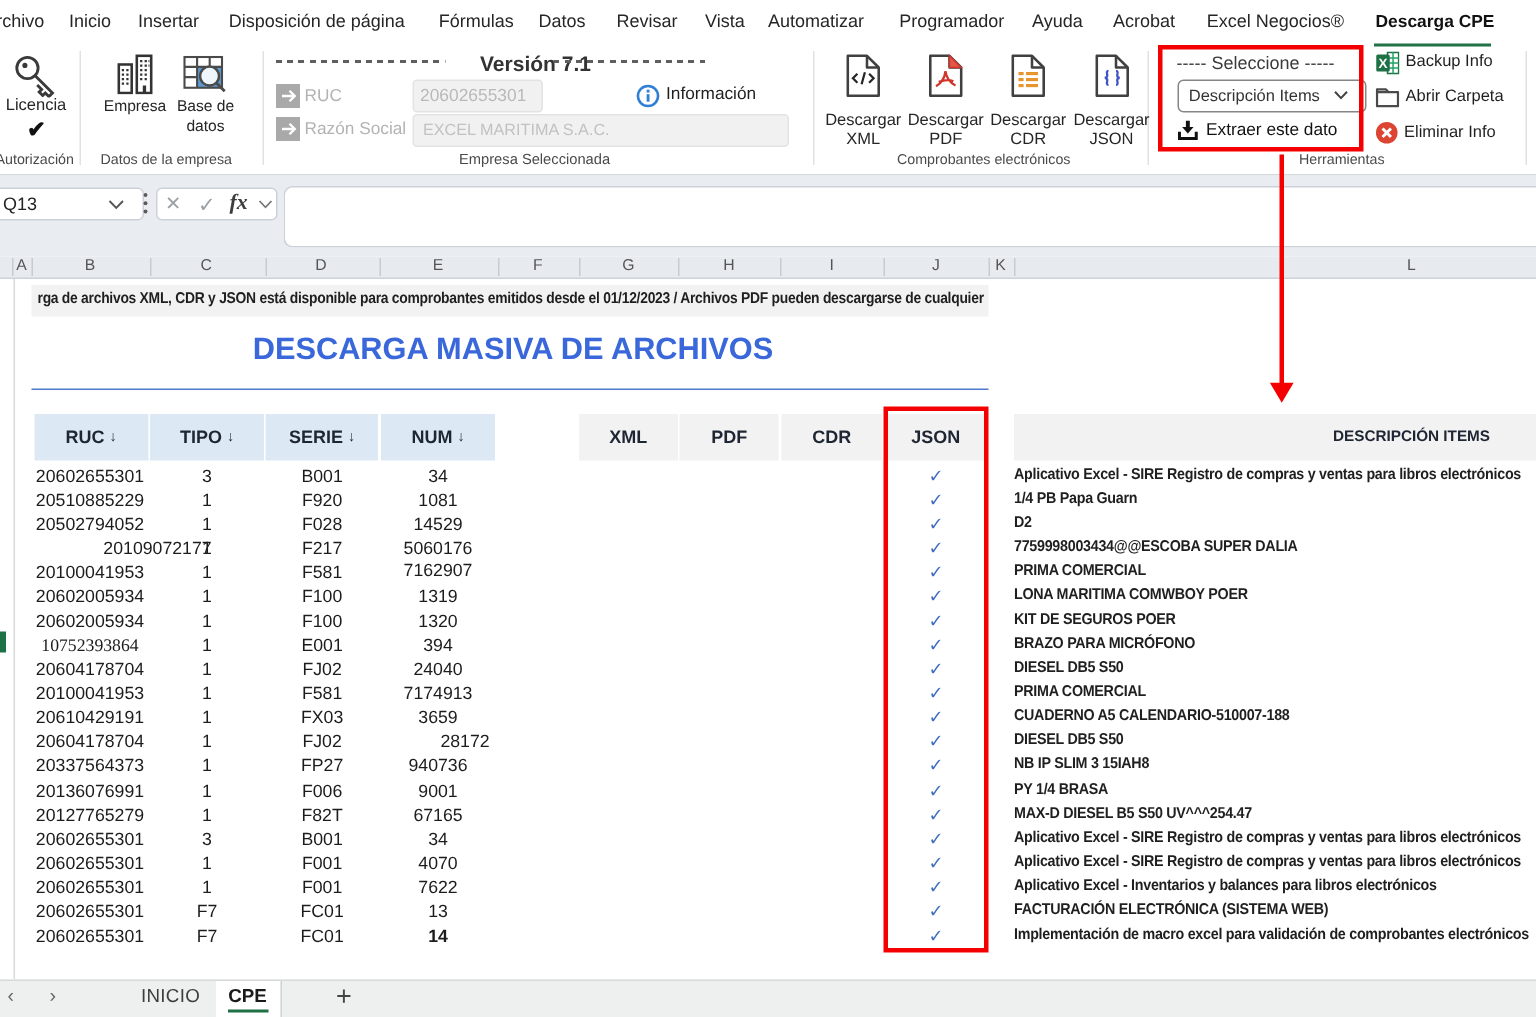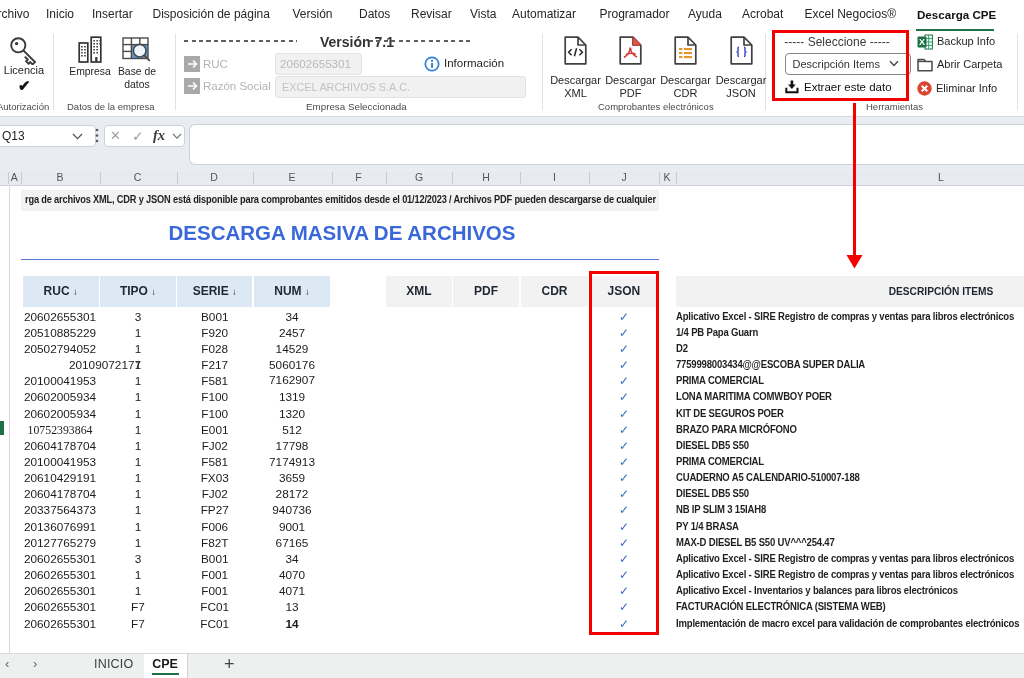--- a/index.html
+++ b/index.html
@@ -13,21 +13,21 @@
 .cellnum{position:absolute;font-size:11.8px;color:#1c1c1c;text-align:center;white-space:nowrap;}
 .desc{position:absolute;font-size:10.4px;font-weight:bold;color:#1f1f1f;white-space:nowrap;letter-spacing:-0.2px;transform:scaleX(0.917);transform-origin:0 50%;}
 .chk{position:absolute;color:#3f6fc0;font-size:12px;text-align:center;}
 .hcell{position:absolute;top:275.5px;height:31.5px;display:flex;align-items:center;justify-content:center;
  font-weight:bold;font-size:12px;color:#1e2633;}
 </style></head><body>
 <div class="tab" style="left:-10.5px;">Archivo</div>
 <div class="tab" style="left:46px;">Inicio</div>
 <div class="tab" style="left:92px;">Insertar</div>
 <div class="tab" style="left:152.5px;">Disposición de página</div>
-<div class="tab" style="left:292.5px;">Versión</div>
+<div class="tab" style="left:292.5px;">Fórmulas</div>
 <div class="tab" style="left:359px;">Datos</div>
 <div class="tab" style="left:411px;">Revisar</div>
 <div class="tab" style="left:470px;">Vista</div>
 <div class="tab" style="left:512px;">Automatizar</div>
 <div class="tab" style="left:599.5px;">Programador</div>
 <div class="tab" style="left:688px;">Ayuda</div>
 <div class="tab" style="left:742px;">Acrobat</div>
 <div class="tab" style="left:804.5px;">Excel Negocios®</div>
 <div class="tab" style="left:917px;font-weight:bold;color:#111;font-size:11.6px;">Descarga CPE</div>
 <div class="a" style="left:916px;top:28.5px;width:78px;height:2.5px;background:#217346;"></div>
@@ -103,21 +103,21 @@
 <rect x="7.1" y="6.8" width="1.9" height="5" fill="#2f7fd6"></rect>
     <rect x="7.1" y="3.8" width="1.9" height="1.9" fill="#2f7fd6"></rect>
 </svg>
 <div class="a" style="left:444px;top:57px;font-size:11.5px;color:#1f1f1f;">Información</div>
 <div class="a c" style="left:184px;top:77.5px;width:16px;height:16px;background:#a9a9a9;">
  <svg width="11" height="10" viewBox="0 0 11 10">
       <path d="M1 5 H9 M6 1.5 L9.5 5 L6 8.5" stroke="#fff" stroke-width="1.6" fill="none"></path>
     </svg>
   </div>
 <div class="a fgray" style="left:203px;top:79.5px;font-size:11.5px;">Razón Social</div>
-<div class="a" style="left:275px;top:75.5px;width:243px;height:20px;background:#f1f1f1;border:1px solid #e3e3e3;border-radius:3px;line-height:20px;padding-left:6px;font-size:10.8px;color:#c2c2c2;">EXCEL ARCHIVOS S.A.C.</div>
+<div class="a" style="left:275px;top:75.5px;width:243px;height:20px;background:#f1f1f1;border:1px solid #e3e3e3;border-radius:3px;line-height:20px;padding-left:6px;font-size:10.8px;color:#c2c2c2;">EXCEL MARITIMA S.A.C.</div>
 <div class="glab" style="left:306px;top:101px;font-size:9.8px;">Empresa Seleccionada</div>
 <svg class="a" style="left:564.0px;top:36px;" width="23" height="29" viewBox="0 0 23 29">
 <path d="M1.2 1.2 H14 L21.8 9 V27.8 H1.2 Z" fill="#fff" stroke="#404040" stroke-width="1.7" stroke-linejoin="round"></path>
 <path d="M14 1.2 V9 H21.8" fill="none" stroke="#404040" stroke-width="1.7" stroke-linejoin="round"></path>
 <path d="M7.6 13.2 L4.6 16.2 L7.6 19.2 M15.4 13.2 L18.4 16.2 L15.4 19.2 M12.6 12.2 L10.4 20.2" stroke="#262626" stroke-width="1.5" fill="none"></path>
   </svg>
 <div class="btnlab" style="left:545.5px;top:73.5px;width:60px;">Descargar<br>XML</div>
 <svg class="a" style="left:619.0px;top:36px;" width="23" height="29" viewBox="0 0 23 29">
 <path d="M1.2 1.2 H14 L21.8 9 V27.8 H1.2 Z" fill="#fff" stroke="#404040" stroke-width="1.7" stroke-linejoin="round"></path>
 <path d="M14 1.2 V9 H21.8" fill="none" stroke="#404040" stroke-width="1.7" stroke-linejoin="round"></path>
@@ -244,21 +244,21 @@
 <div class="hcell" style="left:676px;width:530px;background:#f2f2f2;font-size:10.2px;">DESCRIPCIÓN ITEMS</div>
 <div class="cellnum" style="left:21px;top:308.6px;width:78px;height:16px;line-height:16px;">20602655301</div>
 <div class="cellnum" style="left:99.5px;top:308.6px;width:77px;height:16px;line-height:16px;">3</div>
 <div class="cellnum" style="left:176.5px;top:308.6px;width:76.5px;height:16px;line-height:16px;">B001</div>
 <div class="cellnum" style="left:253px;top:308.6px;width:78px;height:16px;line-height:16px;">34</div>
 <div class="chk" style="left:589px;top:308.6px;width:70px;height:16px;line-height:16px;">✓</div>
 <div class="desc" style="left:676px;top:308.6px;height:16px;line-height:16px;">Aplicativo Excel - SIRE Registro de compras y ventas para libros electrónicos</div>
 <div class="cellnum" style="left:21px;top:324.8px;width:78px;height:16px;line-height:16px;">20510885229</div>
 <div class="cellnum" style="left:99.5px;top:324.8px;width:77px;height:16px;line-height:16px;">1</div>
 <div class="cellnum" style="left:176.5px;top:324.8px;width:76.5px;height:16px;line-height:16px;">F920</div>
-<div class="cellnum" style="left:253px;top:324.8px;width:78px;height:16px;line-height:16px;">2457</div>
+<div class="cellnum" style="left:253px;top:324.8px;width:78px;height:16px;line-height:16px;">1081</div>
 <div class="chk" style="left:589px;top:324.8px;width:70px;height:16px;line-height:16px;">✓</div>
 <div class="desc" style="left:676px;top:324.8px;height:16px;line-height:16px;">1/4 PB Papa Guarn</div>
 <div class="cellnum" style="left:21px;top:340.9px;width:78px;height:16px;line-height:16px;">20502794052</div>
 <div class="cellnum" style="left:99.5px;top:340.9px;width:77px;height:16px;line-height:16px;">1</div>
 <div class="cellnum" style="left:176.5px;top:340.9px;width:76.5px;height:16px;line-height:16px;">F028</div>
 <div class="cellnum" style="left:253px;top:340.9px;width:78px;height:16px;line-height:16px;">14529</div>
 <div class="chk" style="left:589px;top:340.9px;width:70px;height:16px;line-height:16px;">✓</div>
 <div class="desc" style="left:676px;top:340.9px;height:16px;line-height:16px;">D2</div>
 <div class="cellnum" style="left:21px;top:357.1px;width:78px;height:16px;line-height:16px;margin-left:45px;">20109072177</div>
 <div class="cellnum" style="left:99.5px;top:357.1px;width:77px;height:16px;line-height:16px;">1</div>
@@ -280,45 +280,45 @@
 <div class="desc" style="left:676px;top:389.4px;height:16px;line-height:16px;">LONA MARITIMA COMWBOY POER</div>
 <div class="cellnum" style="left:21px;top:405.5px;width:78px;height:16px;line-height:16px;">20602005934</div>
 <div class="cellnum" style="left:99.5px;top:405.5px;width:77px;height:16px;line-height:16px;">1</div>
 <div class="cellnum" style="left:176.5px;top:405.5px;width:76.5px;height:16px;line-height:16px;">F100</div>
 <div class="cellnum" style="left:253px;top:405.5px;width:78px;height:16px;line-height:16px;">1320</div>
 <div class="chk" style="left:589px;top:405.5px;width:70px;height:16px;line-height:16px;">✓</div>
 <div class="desc" style="left:676px;top:405.5px;height:16px;line-height:16px;">KIT DE SEGUROS POER</div>
 <div class="cellnum" style="left:21px;top:421.6px;width:78px;height:16px;line-height:16px;font-family:Liberation Serif, serif;">10752393864</div>
 <div class="cellnum" style="left:99.5px;top:421.6px;width:77px;height:16px;line-height:16px;">1</div>
 <div class="cellnum" style="left:176.5px;top:421.6px;width:76.5px;height:16px;line-height:16px;">E001</div>
-<div class="cellnum" style="left:253px;top:421.6px;width:78px;height:16px;line-height:16px;">512</div>
+<div class="cellnum" style="left:253px;top:421.6px;width:78px;height:16px;line-height:16px;">394</div>
 <div class="chk" style="left:589px;top:421.6px;width:70px;height:16px;line-height:16px;">✓</div>
 <div class="desc" style="left:676px;top:421.6px;height:16px;line-height:16px;">BRAZO PARA MICRÓFONO</div>
 <div class="cellnum" style="left:21px;top:437.8px;width:78px;height:16px;line-height:16px;">20604178704</div>
 <div class="cellnum" style="left:99.5px;top:437.8px;width:77px;height:16px;line-height:16px;">1</div>
 <div class="cellnum" style="left:176.5px;top:437.8px;width:76.5px;height:16px;line-height:16px;">FJ02</div>
-<div class="cellnum" style="left:253px;top:437.8px;width:78px;height:16px;line-height:16px;">17798</div>
+<div class="cellnum" style="left:253px;top:437.8px;width:78px;height:16px;line-height:16px;">24040</div>
 <div class="chk" style="left:589px;top:437.8px;width:70px;height:16px;line-height:16px;">✓</div>
 <div class="desc" style="left:676px;top:437.8px;height:16px;line-height:16px;">DIESEL DB5 S50</div>
 <div class="cellnum" style="left:21px;top:454.0px;width:78px;height:16px;line-height:16px;">20100041953</div>
 <div class="cellnum" style="left:99.5px;top:454.0px;width:77px;height:16px;line-height:16px;">1</div>
 <div class="cellnum" style="left:176.5px;top:454.0px;width:76.5px;height:16px;line-height:16px;">F581</div>
 <div class="cellnum" style="left:253px;top:454.0px;width:78px;height:16px;line-height:16px;">7174913</div>
 <div class="chk" style="left:589px;top:454.0px;width:70px;height:16px;line-height:16px;">✓</div>
 <div class="desc" style="left:676px;top:454.0px;height:16px;line-height:16px;">PRIMA COMERCIAL</div>
 <div class="cellnum" style="left:21px;top:470.1px;width:78px;height:16px;line-height:16px;">20610429191</div>
 <div class="cellnum" style="left:99.5px;top:470.1px;width:77px;height:16px;line-height:16px;">1</div>
 <div class="cellnum" style="left:176.5px;top:470.1px;width:76.5px;height:16px;line-height:16px;">FX03</div>
 <div class="cellnum" style="left:253px;top:470.1px;width:78px;height:16px;line-height:16px;">3659</div>
 <div class="chk" style="left:589px;top:470.1px;width:70px;height:16px;line-height:16px;">✓</div>
 <div class="desc" style="left:676px;top:470.1px;height:16px;line-height:16px;">CUADERNO A5 CALENDARIO-510007-188</div>
 <div class="cellnum" style="left:21px;top:486.2px;width:78px;height:16px;line-height:16px;">20604178704</div>
 <div class="cellnum" style="left:99.5px;top:486.2px;width:77px;height:16px;line-height:16px;">1</div>
 <div class="cellnum" style="left:176.5px;top:486.2px;width:76.5px;height:16px;line-height:16px;">FJ02</div>
-<div class="cellnum" style="left:253px;top:486.2px;width:78px;height:16px;line-height:16px;">28172</div>
+<div class="cellnum" style="left:271px;top:486.2px;width:78px;height:16px;line-height:16px;">28172</div>
 <div class="chk" style="left:589px;top:486.2px;width:70px;height:16px;line-height:16px;">✓</div>
 <div class="desc" style="left:676px;top:486.2px;height:16px;line-height:16px;">DIESEL DB5 S50</div>
 <div class="cellnum" style="left:21px;top:502.4px;width:78px;height:16px;line-height:16px;">20337564373</div>
 <div class="cellnum" style="left:99.5px;top:502.4px;width:77px;height:16px;line-height:16px;">1</div>
 <div class="cellnum" style="left:176.5px;top:502.4px;width:76.5px;height:16px;line-height:16px;">FP27</div>
 <div class="cellnum" style="left:253px;top:502.4px;width:78px;height:16px;line-height:16px;">940736</div>
 <div class="chk" style="left:589px;top:502.4px;width:70px;height:16px;line-height:16px;">✓</div>
 <div class="desc" style="left:676px;top:502.4px;height:16px;line-height:16px;">NB IP SLIM 3 15IAH8</div>
 <div class="cellnum" style="left:21px;top:518.5px;width:78px;height:16px;line-height:16px;">20136076991</div>
 <div class="cellnum" style="left:99.5px;top:518.5px;width:77px;height:16px;line-height:16px;">1</div>
@@ -340,21 +340,21 @@
 <div class="desc" style="left:676px;top:550.9px;height:16px;line-height:16px;">Aplicativo Excel - SIRE Registro de compras y ventas para libros electrónicos</div>
 <div class="cellnum" style="left:21px;top:567.0px;width:78px;height:16px;line-height:16px;">20602655301</div>
 <div class="cellnum" style="left:99.5px;top:567.0px;width:77px;height:16px;line-height:16px;">1</div>
 <div class="cellnum" style="left:176.5px;top:567.0px;width:76.5px;height:16px;line-height:16px;">F001</div>
 <div class="cellnum" style="left:253px;top:567.0px;width:78px;height:16px;line-height:16px;">4070</div>
 <div class="chk" style="left:589px;top:567.0px;width:70px;height:16px;line-height:16px;">✓</div>
 <div class="desc" style="left:676px;top:567.0px;height:16px;line-height:16px;">Aplicativo Excel - SIRE Registro de compras y ventas para libros electrónicos</div>
 <div class="cellnum" style="left:21px;top:583.1px;width:78px;height:16px;line-height:16px;">20602655301</div>
 <div class="cellnum" style="left:99.5px;top:583.1px;width:77px;height:16px;line-height:16px;">1</div>
 <div class="cellnum" style="left:176.5px;top:583.1px;width:76.5px;height:16px;line-height:16px;">F001</div>
-<div class="cellnum" style="left:253px;top:583.1px;width:78px;height:16px;line-height:16px;">4071</div>
+<div class="cellnum" style="left:253px;top:583.1px;width:78px;height:16px;line-height:16px;">7622</div>
 <div class="chk" style="left:589px;top:583.1px;width:70px;height:16px;line-height:16px;">✓</div>
 <div class="desc" style="left:676px;top:583.1px;height:16px;line-height:16px;">Aplicativo Excel - Inventarios y balances para libros electrónicos</div>
 <div class="cellnum" style="left:21px;top:599.3px;width:78px;height:16px;line-height:16px;">20602655301</div>
 <div class="cellnum" style="left:99.5px;top:599.3px;width:77px;height:16px;line-height:16px;">F7</div>
 <div class="cellnum" style="left:176.5px;top:599.3px;width:76.5px;height:16px;line-height:16px;">FC01</div>
 <div class="cellnum" style="left:253px;top:599.3px;width:78px;height:16px;line-height:16px;">13</div>
 <div class="chk" style="left:589px;top:599.3px;width:70px;height:16px;line-height:16px;">✓</div>
 <div class="desc" style="left:676px;top:599.3px;height:16px;line-height:16px;">FACTURACIÓN ELECTRÓNICA (SISTEMA WEB)</div>
 <div class="cellnum" style="left:21px;top:615.5px;width:78px;height:16px;line-height:16px;">20602655301</div>
 <div class="cellnum" style="left:99.5px;top:615.5px;width:77px;height:16px;line-height:16px;">F7</div>

